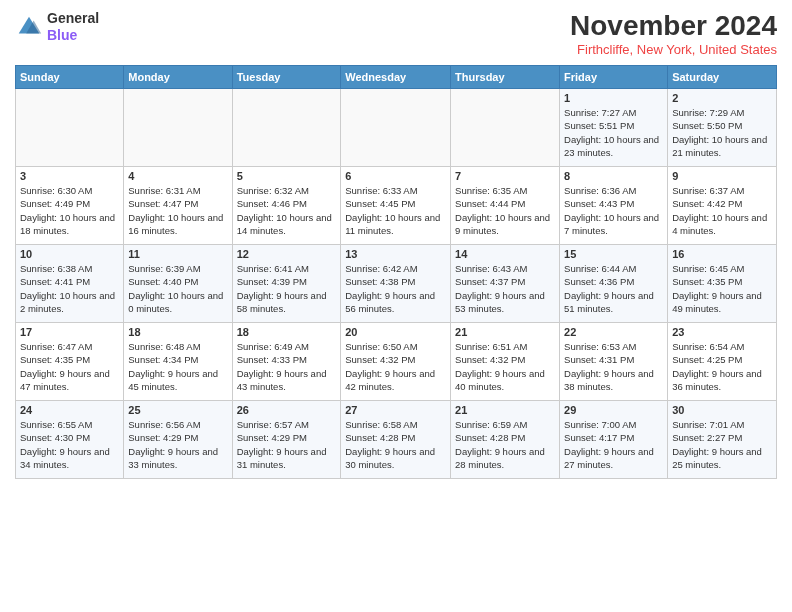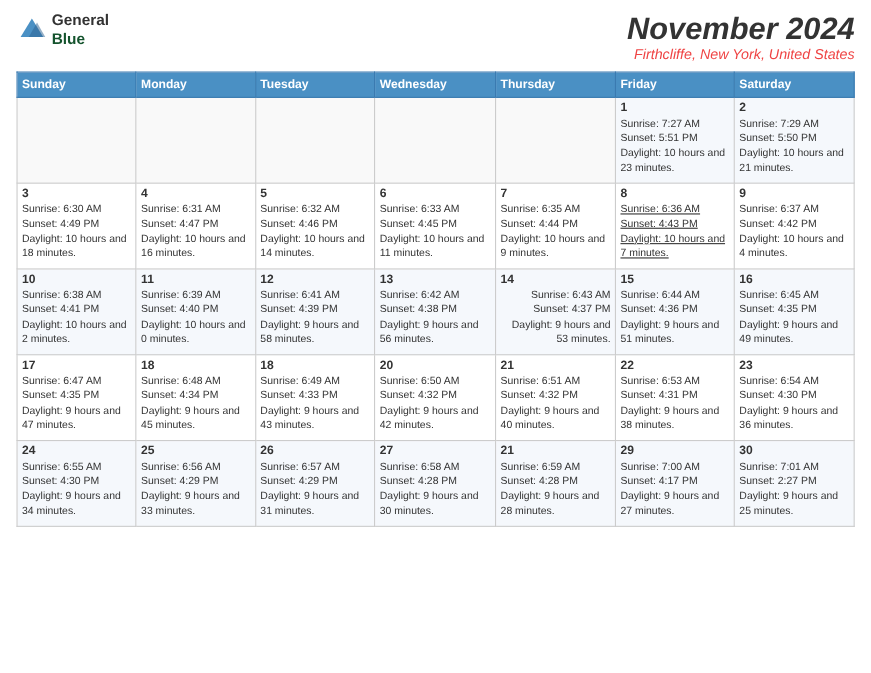--- a/index.html
+++ b/index.html
@@ -25,28 +25,27 @@
       display: flex;
       align-items: center;
       gap: 4px;
     }
     .logo-text {
       font-size: 14px;
       font-weight: bold;
       color: #333;
       line-height: 1.2;
     }
-    .logo-text .blue { color: #14532d; }
+    .logo-text .blue { color: #8b5cf6; }
     .logo-icon {
       width: 28px;
       height: 28px;
     }
     .title-block {
       text-align: right;
-      font-style: italic;
     }
     .month-title {
       font-size: 28px;
       font-weight: bold;
       color: #333;
     }
     .location {
       font-size: 13px;
       color: #ef4444;
     }
@@ -173,21 +172,21 @@
 Daylight: 10 hours and 11 minutes.</div>
           </td>
           <td>
             <span class="day-num">7</span>
             <div class="day-info" style="white-space: pre-line;">Sunrise: 6:35 AM
 Sunset: 4:44 PM
 Daylight: 10 hours and 9 minutes.</div>
           </td>
           <td>
             <span class="day-num">8</span>
-            <div class="day-info" style="white-space: pre-line; text-decoration: underline;">Sunrise: 6:36 AM
+            <div class="day-info" style="white-space: pre-line;">Sunrise: 6:36 AM
 Sunset: 4:43 PM
 Daylight: 10 hours and 7 minutes.</div>
           </td>
           <td>
             <span class="day-num">9</span>
             <div class="day-info" style="white-space: pre-line;">Sunrise: 6:37 AM
 Sunset: 4:42 PM
 Daylight: 10 hours and 4 minutes.</div>
           </td>
         </tr>
@@ -211,21 +210,21 @@
 Daylight: 9 hours and 58 minutes.</div>
           </td>
           <td>
             <span class="day-num">13</span>
             <div class="day-info" style="white-space: pre-line;">Sunrise: 6:42 AM
 Sunset: 4:38 PM
 Daylight: 9 hours and 56 minutes.</div>
           </td>
           <td>
             <span class="day-num">14</span>
-            <div class="day-info" style="white-space: pre-line; text-align: right;">Sunrise: 6:43 AM
+            <div class="day-info" style="white-space: pre-line;">Sunrise: 6:43 AM
 Sunset: 4:37 PM
 Daylight: 9 hours and 53 minutes.</div>
           </td>
           <td>
             <span class="day-num">15</span>
             <div class="day-info" style="white-space: pre-line;">Sunrise: 6:44 AM
 Sunset: 4:36 PM
 Daylight: 9 hours and 51 minutes.</div>
           </td>
           <td>
@@ -268,21 +267,21 @@
           </td>
           <td>
             <span class="day-num">22</span>
             <div class="day-info" style="white-space: pre-line;">Sunrise: 6:53 AM
 Sunset: 4:31 PM
 Daylight: 9 hours and 38 minutes.</div>
           </td>
           <td>
             <span class="day-num">23</span>
             <div class="day-info" style="white-space: pre-line;">Sunrise: 6:54 AM
-Sunset: 4:30 PM
+Sunset: 4:25 PM
 Daylight: 9 hours and 36 minutes.</div>
           </td>
         </tr>
         <tr>
           <td>
             <span class="day-num">24</span>
             <div class="day-info" style="white-space: pre-line;">Sunrise: 6:55 AM
 Sunset: 4:30 PM
 Daylight: 9 hours and 34 minutes.</div>
           </td>

